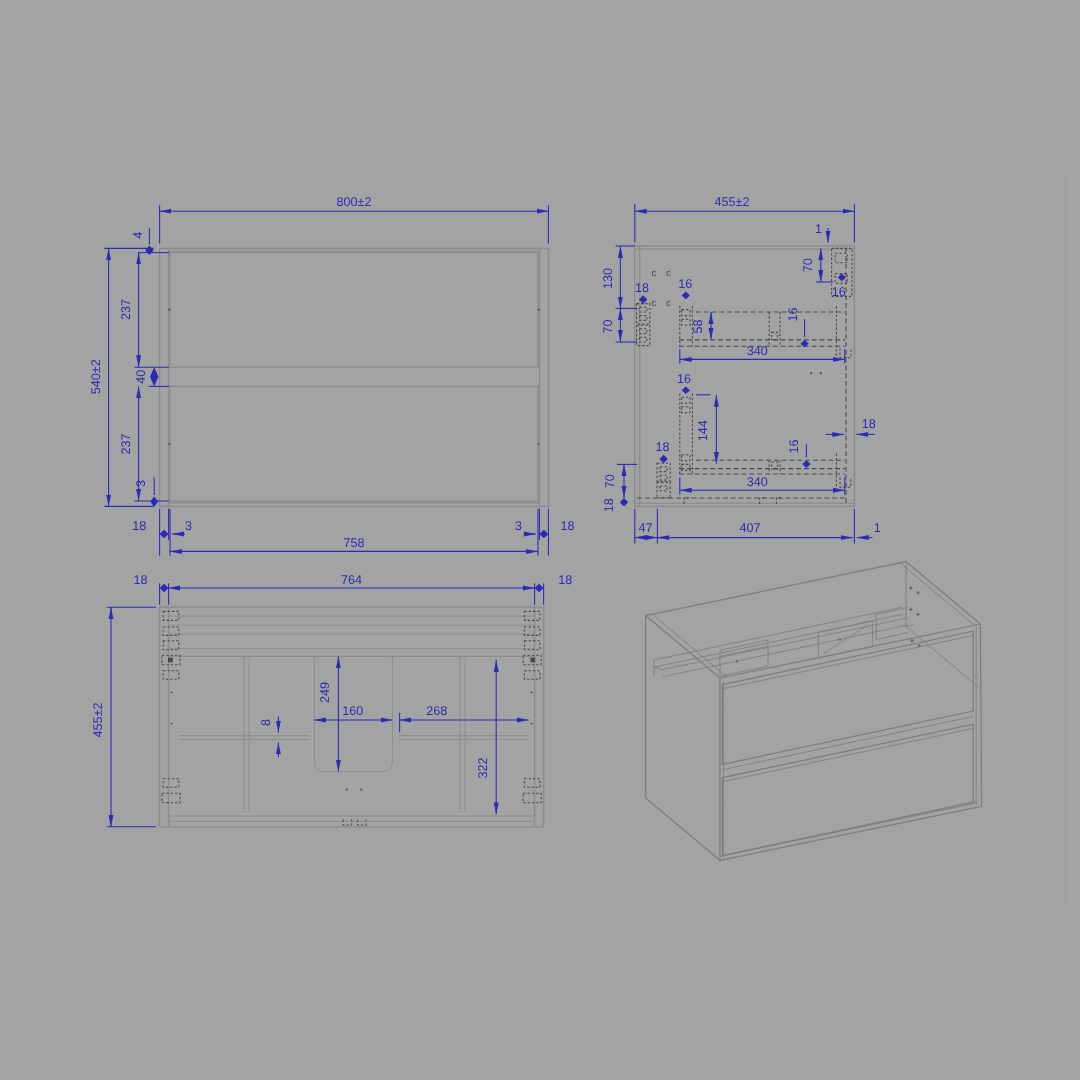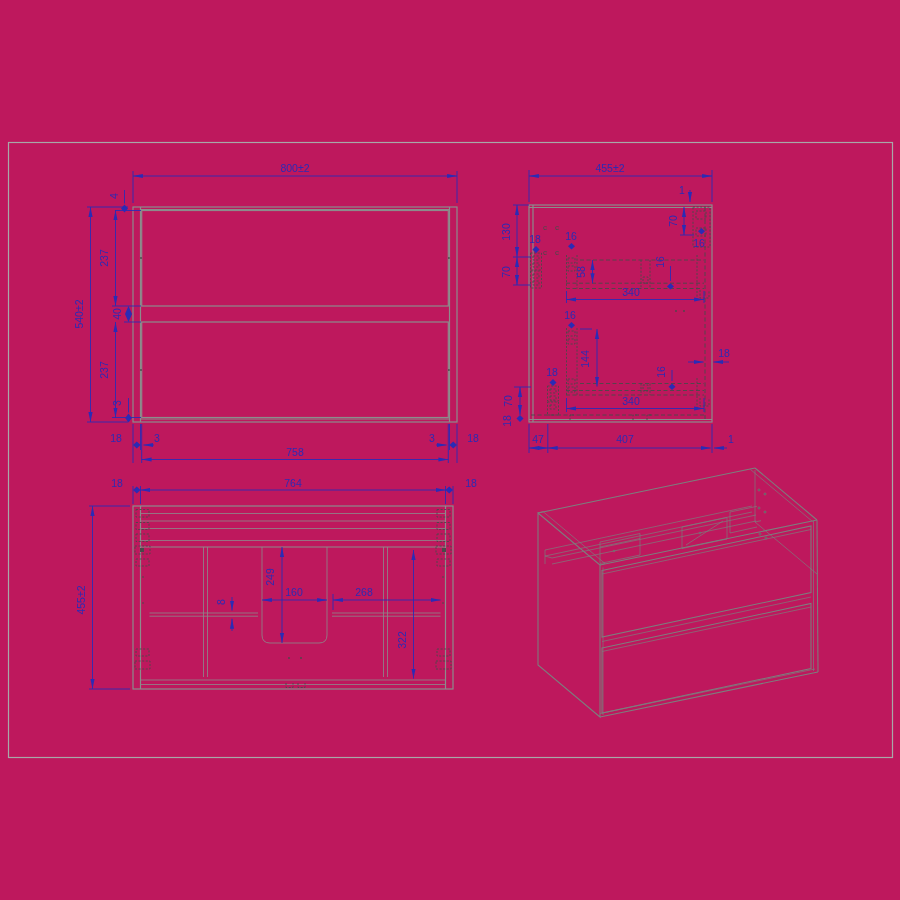--- a/index.html
+++ b/index.html
@@ -1,16 +1,16 @@
 <!DOCTYPE html>
 <html><head>
 <meta charset="utf-8">
 <style>
   html,body{margin:0;padding:0;background:#ffffff;}
-  .canvas{position:relative;width:900px;height:900px;background:#be185d;overflow:hidden;
+  .canvas{position:relative;width:900px;height:900px;background:#a3a3a3;overflow:hidden;
           font-family:"Liberation Sans", sans-serif;}
   svg{position:absolute;left:0;top:0;}
   text{font-family:"Liberation Sans", sans-serif;font-size:10.5px;fill:#2b2bb5;}
   text.sm{font-size:8px;fill:#4a4a4a;}
   .dim line,.dim path{stroke:#2b2bb5;stroke-width:0.9;fill:none;}
   .dim polygon{fill:#2b2bb5;stroke:none;}
   .ext{stroke:#2b2bb5;stroke-width:0.7;}
   .car{stroke:#8c8c8c;stroke-width:1.2;fill:none;}
   .carT{stroke:#8c8c8c;stroke-width:0.8;fill:none;}
   .hid{stroke:#4a4a4a;stroke-width:0.9;fill:none;stroke-dasharray:4 2.5;}

